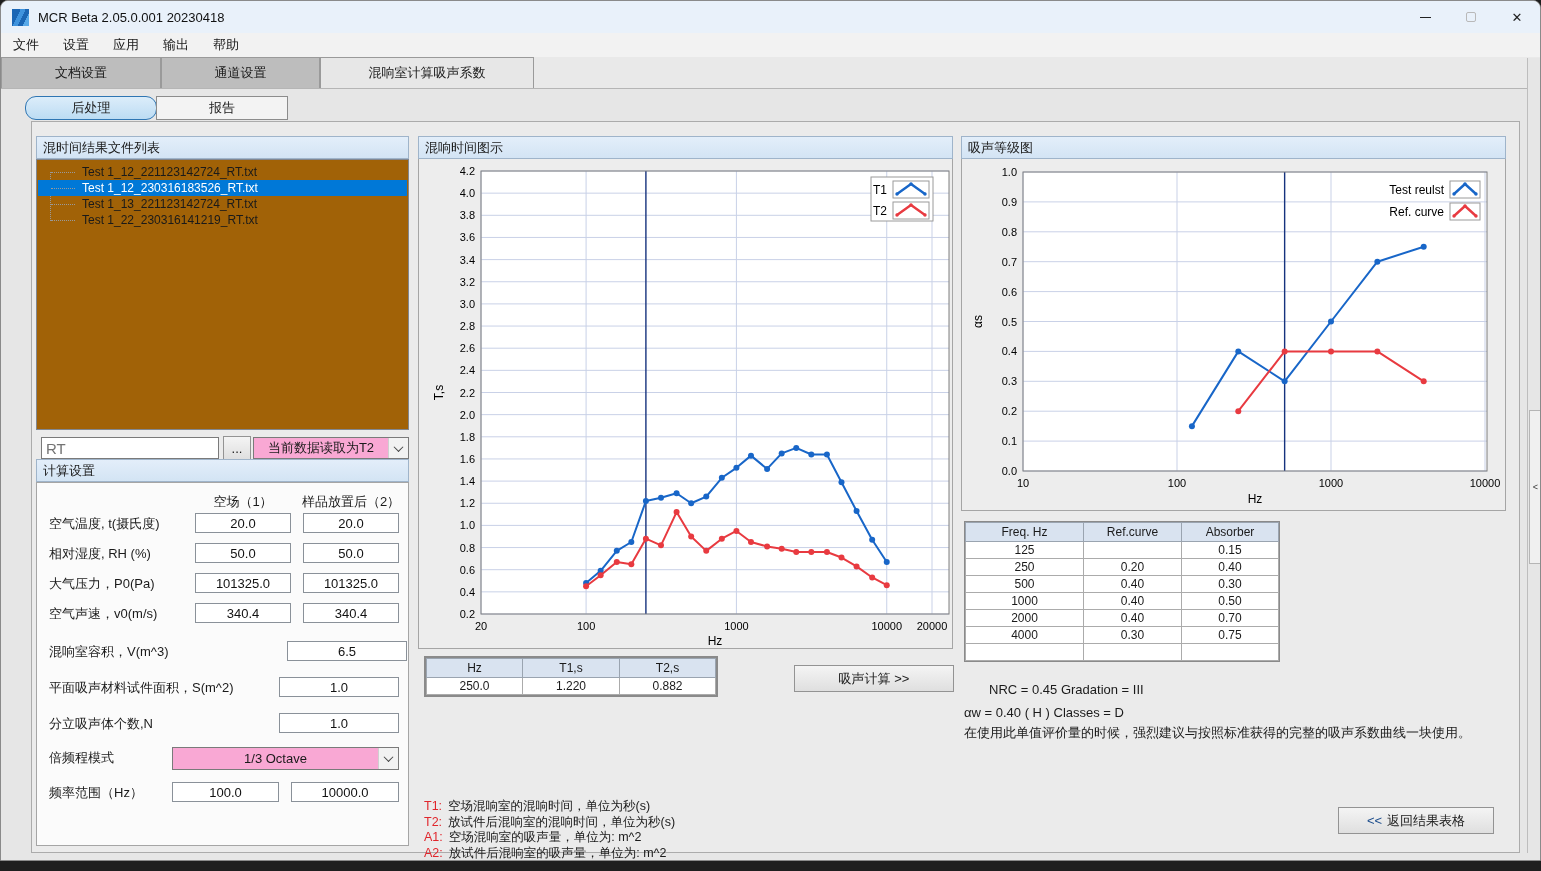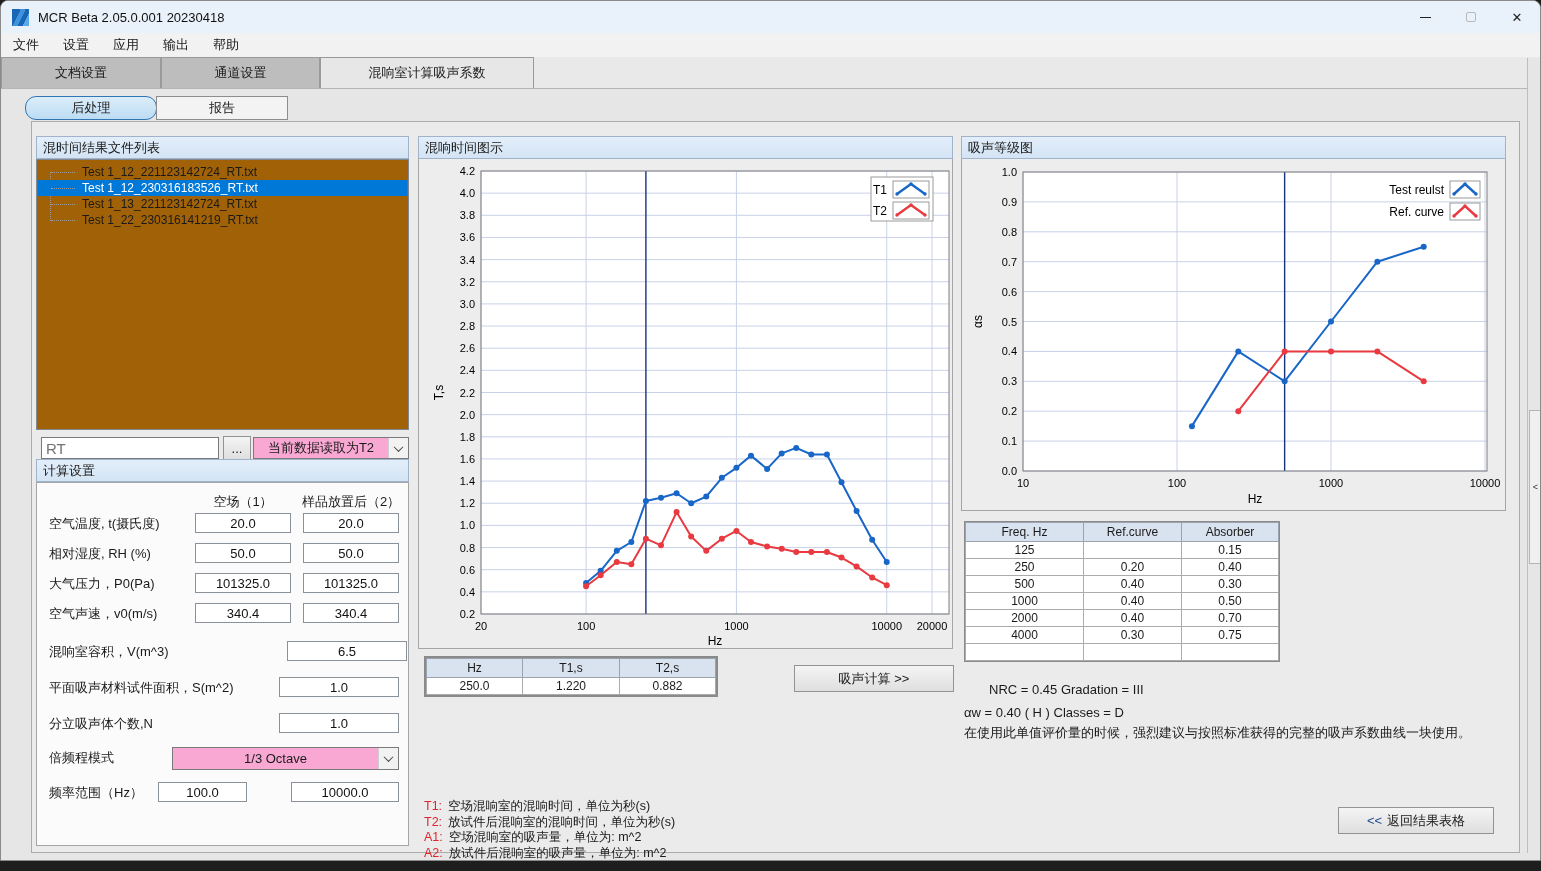--- a/index.html
+++ b/index.html
@@ -210,21 +210,21 @@
         <span class="lbl">倍频程模式</span>
         <div class="dd" style="left:135px; top:0; width:227px; height:23px;">
           <span class="dd-text">1/3 Octave</span>
           <span class="dd-btnzone">
               <span class="chev"></span>
             </span>
         </div>
       </div>
       <div class="calc-row" style="top:299px;">
         <span class="lbl">频率范围（Hz）</span>
-        <input class="calc-field" style="left: 121px; width: 89px;" value="100.0">
+        <input class="calc-field" style="left: 135px; width: 107px;" value="100.0">
         <input class="calc-field" style="left: 254px; width: 108px;" value="10000.0">
       </div>
     </div>
 
     <div class="panel-hd" style="left:417px; top:47px; width:535px;">
       <span>混响时间图示</span>
     </div>
     <div class="panel-bd" style="left:417px; top:70px; width:535px; height:490px;">
       <svg id="chart0" width="533" height="488">
           <rect x="62" y="12" width="468" height="443" fill="#ffffff"></rect>

